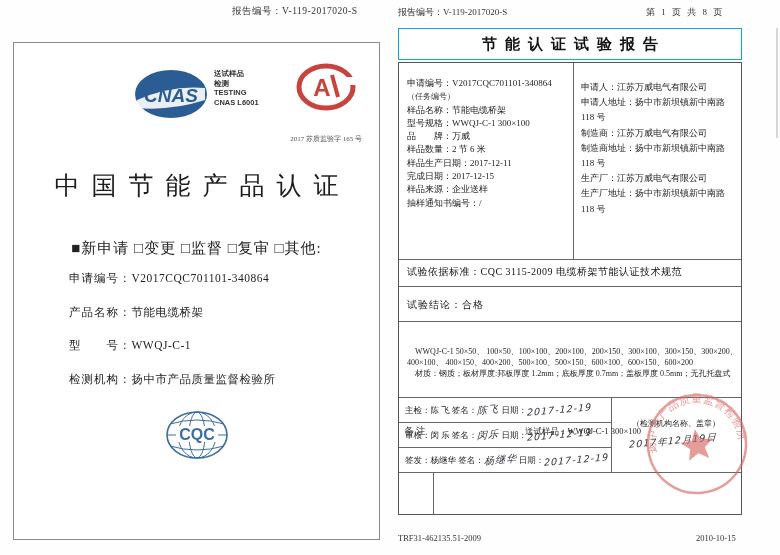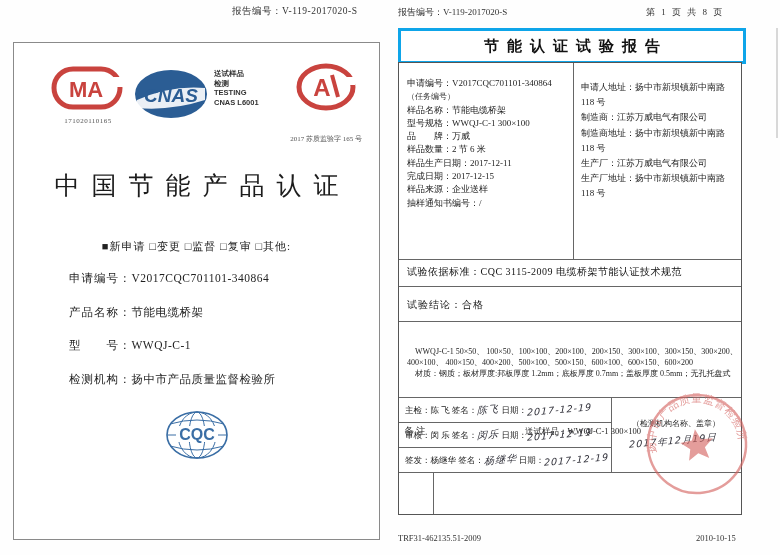--- a/index.html
+++ b/index.html
@@ -17,32 +17,32 @@
   .cnas-wrap{position:absolute;left:118px;top:6px;width:78px;}
   .cnas-text{position:absolute;left:200px;top:8px;width:70px;font-family:"Liberation Sans",sans-serif;
              font-size:7.5px;font-weight:bold;color:#333;line-height:9.5px;white-space:pre-line;}
   .cal-wrap{position:absolute;left:272px;top:2px;width:80px;text-align:center;}
   .cal-code{font-size:7px;color:#555;margin-top:19px;white-space:nowrap;}
 
   .lp-title1{left:0;top:126px;width:100%;text-align:center;font-size:25px;color:#1c1c1c;
              letter-spacing:12px;text-indent:12px;font-weight:500;}
   .lp-title2{left:0;top:163px;width:100%;text-align:center;font-size:23px;color:#1c1c1c;
              letter-spacing:14px;text-indent:14px;font-weight:500;}
-  .lp-checks{left:0;top:196px;width:100%;text-align:center;font-size:11px;color:#222;letter-spacing:1px;}
+  .lp-checks{left:0;top:196px;width:100%;text-align:center;font-size:15px;color:#222;letter-spacing:1px;}
 
   .lp-fields{left:55px;top:228px;}
   .lp-field{font-size:11.5px;color:#1e1e1e;margin-bottom:18.5px;letter-spacing:1px;}
   .lp-field .val{letter-spacing:0.5px;}
 
   .cqc-wrap{left:150px;top:366px;width:66px;height:52px;}
 
   
   .rp-reportno{left:398px;top:6px;font-size:9px;color:#333;}
   .rp-pageinfo{left:646px;top:6px;font-size:9px;color:#333;letter-spacing:2px;}
-  .rp-titlebox{left:398px;top:28px;width:342px;height:30px;border:3px solid #0ea5e9;background:#fff;
+  .rp-titlebox{left:398px;top:28px;width:342px;height:30px;border:1px solid #0ea5e9;background:#fff;
                text-align:center;line-height:30px;font-size:15px;font-weight:bold;color:#111;
                letter-spacing:8px;text-indent:8px;}
   .rtable{left:398px;top:62px;width:342px;height:451px;border:1px solid #555;background:#fff;}
   .cell-line{position:absolute;background:#666;}
   .info-left{position:absolute;left:8px;top:14px;width:162px;font-size:9px;color:#1d1d1d;line-height:13.3px;}
   .info-left .sub{font-size:8px;color:#333;}
   .info-right{position:absolute;left:182px;top:17px;width:156px;font-size:9px;color:#1d1d1d;line-height:15.2px;}
   .std-row{position:absolute;left:8px;top:202px;width:330px;font-size:10px;color:#141414;letter-spacing:0.5px;}
   .concl-row{position:absolute;left:8px;top:235px;width:330px;font-size:10px;color:#141414;letter-spacing:1px;}
   .cov-title{position:absolute;left:8px;top:266px;width:330px;font-size:9px;color:#1d1d1d;}
@@ -73,28 +73,20 @@
 <body>
 
 <div class="canvas">
 
   <div class="abs lp-reportno">报告编号：V-119-2017020-S</div>
 
   <div class="abs lp-border">
 
     <div class="logo-row">
 
-      <div class="cma-wrap">
-        <svg width="76" height="46" viewBox="0 0 76 46">
-          <rect x="4" y="4" width="66" height="38" rx="19" ry="19" fill="none" stroke="#c9433e" stroke-width="5"></rect>
-          <rect x="58" y="12" width="16" height="10" fill="#ffffff"></rect>
-          <text x="36" y="32" text-anchor="middle" font-family="Liberation Sans, sans-serif" font-size="22" font-weight="bold" fill="#c9433e">MA</text>
-        </svg>
-        <div class="cma-code">171020110165</div>
-      </div>
 
       <div class="cnas-wrap">
         <svg width="78" height="54" viewBox="0 0 78 54">
           <ellipse cx="39" cy="27" rx="36" ry="24" fill="#2b5d94"></ellipse>
           <path d="M5 33 Q39 18 73 21 L73 33 Q39 44 5 41 Z" fill="#ffffff" opacity="0.9"></path>
           <text x="39" y="35" text-anchor="middle" font-family="Liberation Sans, sans-serif" font-size="19" font-weight="bold" font-style="italic" fill="#2b5d94">CNAS</text>
         </svg>
       </div>
       <div class="cnas-text">送试样品
 检测
@@ -168,20 +160,21 @@
       <div>样品名称：节能电缆桥架</div>
       <div>型号规格：WWQJ-C-1 300×100</div>
       <div>品　　牌：万威</div>
       <div>样品数量：2 节 6 米</div>
       <div>样品生产日期：2017-12-11</div>
       <div>完成日期：2017-12-15</div>
       <div>样品来源：企业送样</div>
       <div>抽样通知书编号：/</div>
     </div>
     <div class="info-right">
+      <div>申请人：江苏万威电气有限公司</div>
       <div>申请人地址：扬中市新坝镇新中南路 118 号</div>
       <div>制造商：江苏万威电气有限公司</div>
       <div>制造商地址：扬中市新坝镇新中南路 118 号</div>
       <div>生产厂：江苏万威电气有限公司</div>
       <div>生产厂地址：扬中市新坝镇新中南路 118 号</div>
     </div>
 
     <div class="std-row">试验依据标准：CQC 3115-2009 电缆桥架节能认证技术规范</div>
     <div class="concl-row">试验结论：合格</div>
 

